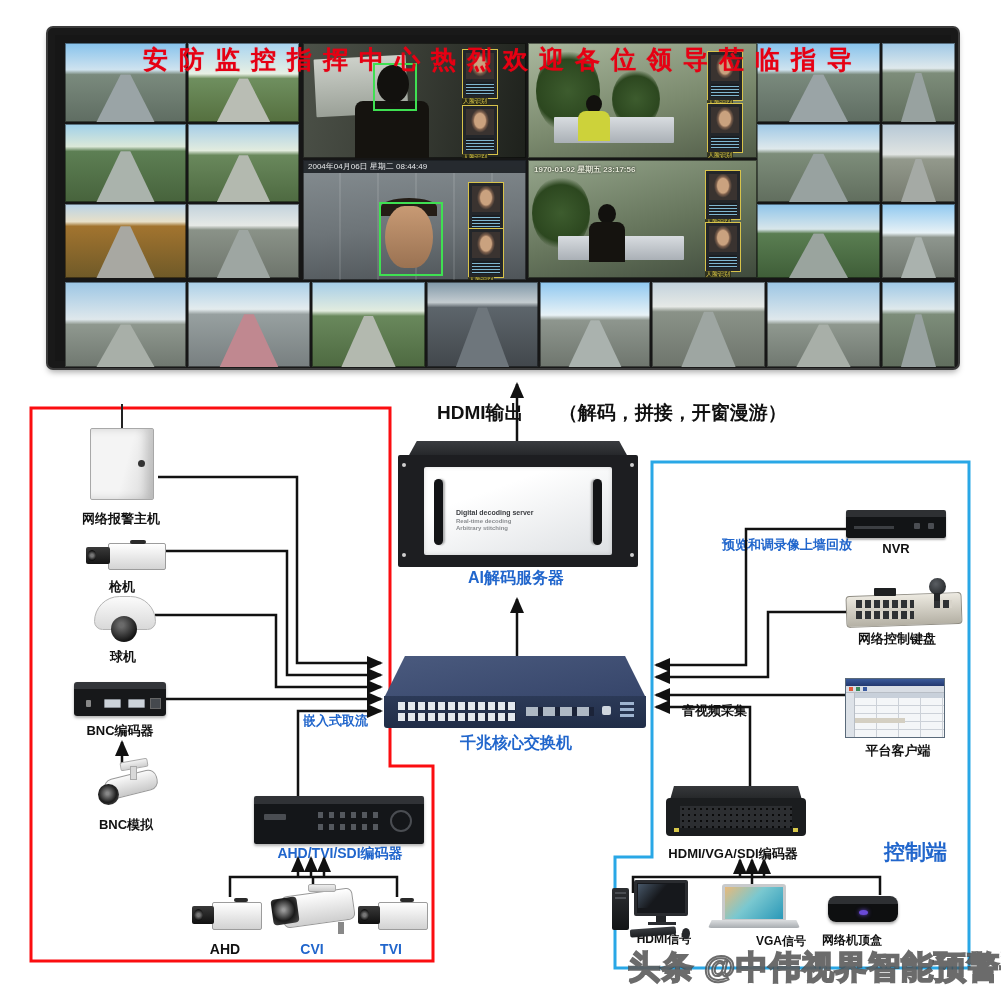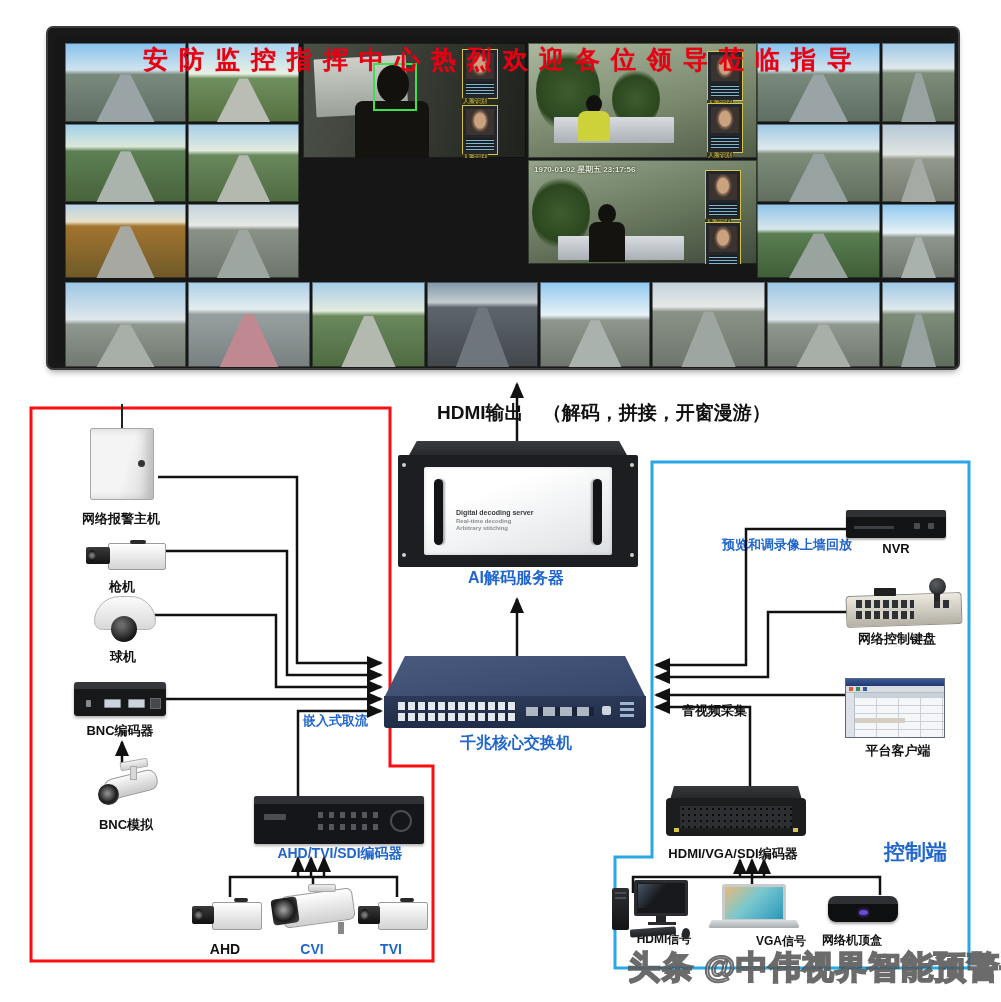--- a/index.html
+++ b/index.html
@@ -121,21 +121,38 @@
           <i class="fphoto"></i>
           <i class="finfo"></i>
           <b class="ftag">人脸识别</b>
         </div>
       <div class="fcard" style="right:14px;top:60px">
           <i class="fphoto"></i>
           <i class="finfo"></i>
           <b class="ftag">人脸识别</b>
         </div>
     </div>
-    <div class="q q-br" style="left:473px;top:125px;width:229px;height:104px">
+    <div class="q q-bl" style="left:248px;top:125px;width:223px;height:120px">
+      <div class="tsbar">2004年04月06日 星期二 08:44:49</div>
+      <i style="left:0;top:13px;width:100%;height:100%;background:repeating-linear-gradient(90deg,transparent 0 36px,rgba(255,255,255,.10) 36px 38px)"></i>
+      <i style="left:78px;top:38px;width:56px;height:18px;border-radius:50% 50% 0 0;background:#241d16"></i>
+      <i style="left:82px;top:46px;width:48px;height:62px;border-radius:45%/55%;background:linear-gradient(#c89a74,#9a7252)"></i>
+      <b class="gbox" style="left:76px;top:42px;width:60px;height:70px"></b>
+      <div class="fcard" style="right:22px;top:22px">
+          <i class="fphoto"></i>
+          <i class="finfo"></i>
+          <b class="ftag">人脸识别</b>
+        </div>
+      <div class="fcard" style="right:22px;top:68px">
+          <i class="fphoto"></i>
+          <i class="finfo"></i>
+          <b class="ftag">人脸识别</b>
+        </div>
+    </div>
+    <div class="q q-br" style="left:473px;top:125px;width:229px;height:118px">
       <b class="tstext" style="left:6px;top:4px">1970-01-02 星期五 23:17:56</b>
       <i class="plant" style="left:4px;top:16px;width:58px;height:74px"></i>
       <i class="deskrow" style="left:30px;top:76px;width:126px;height:24px"></i>
       <i class="sil-head" style="left:70px;top:44px;width:18px;height:20px"></i>
       <i class="sil-body" style="left:61px;top:62px;width:36px;height:40px"></i>
       <div class="fcard" style="right:16px;top:10px">
           <i class="fphoto"></i>
           <i class="finfo"></i>
           <b class="ftag">人脸识别</b>
         </div>
@@ -184,21 +201,21 @@
       <path d="M633,893 L633,877 L880,877 L880,895"></path>
       <path d="M752,877 L752,888"></path>
       <path d="M740,877 L740,860" marker-end="url(#ah)"></path>
       <path d="M752,877 L752,860" marker-end="url(#ah)"></path>
       <path d="M764,877 L764,860" marker-end="url(#ah)"></path>
     </g>
   </svg>
 
   <div class="lbl" style="left:437px;top:400px;font-size:19px">
     <span>HDMI输出</span>
-    <span style="margin-left:14px">（解码，拼接，开窗漫游）</span>
+    <span style="margin-left:30px">（解码，拼接，开窗漫游）</span>
   </div>
   <div class="lbl blue ctr" style="left:516px;top:568px;font-size:16px">AI解码服务器</div>
   <div class="lbl blue ctr" style="left:516px;top:733px;font-size:16px">千兆核心交换机</div>
 
   <div class="lbl ctr" style="left:121px;top:510px">网络报警主机</div>
   <div class="lbl ctr" style="left:122px;top:578px">枪机</div>
   <div class="lbl ctr" style="left:123px;top:648px">球机</div>
   <div class="lbl ctr" style="left:120px;top:722px">BNC编码器</div>
   <div class="lbl ctr" style="left:126px;top:816px">BNC模拟</div>
   <div class="lbl blue" style="left:303px;top:712px">嵌入式取流</div>

